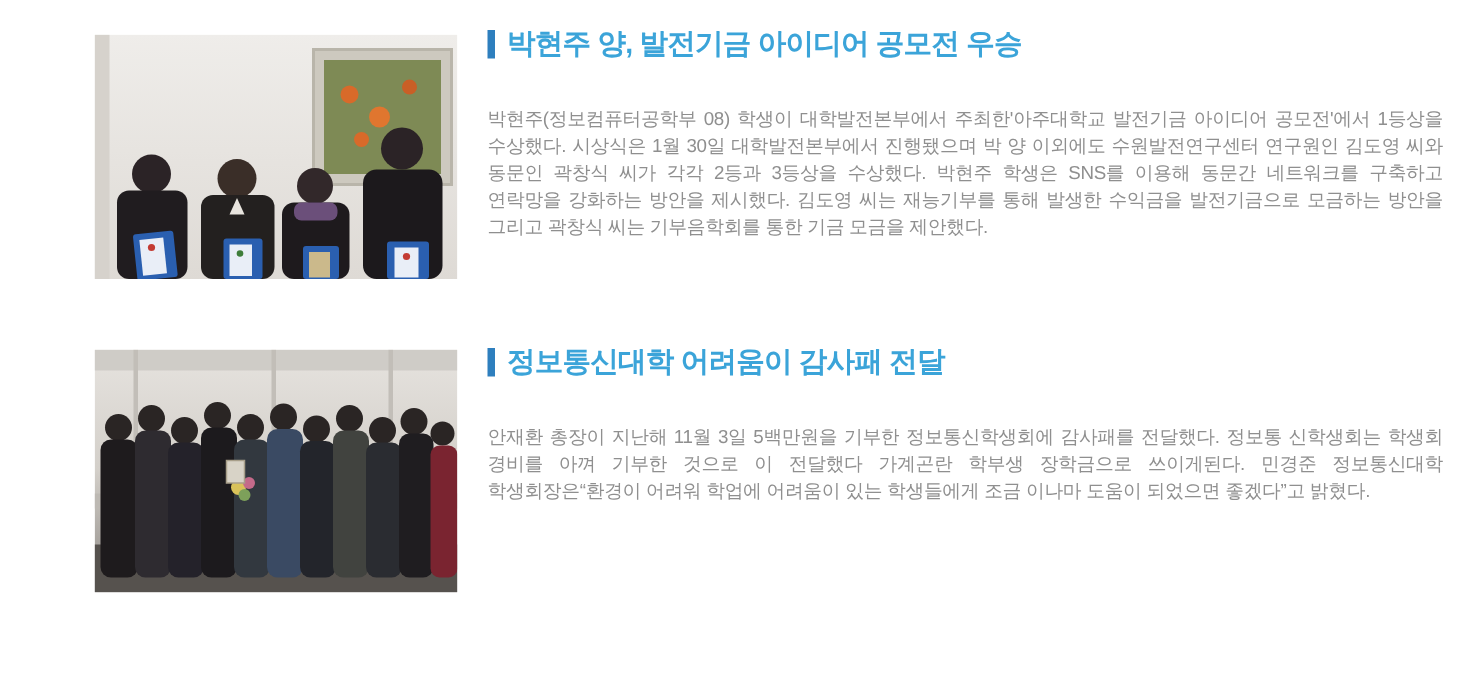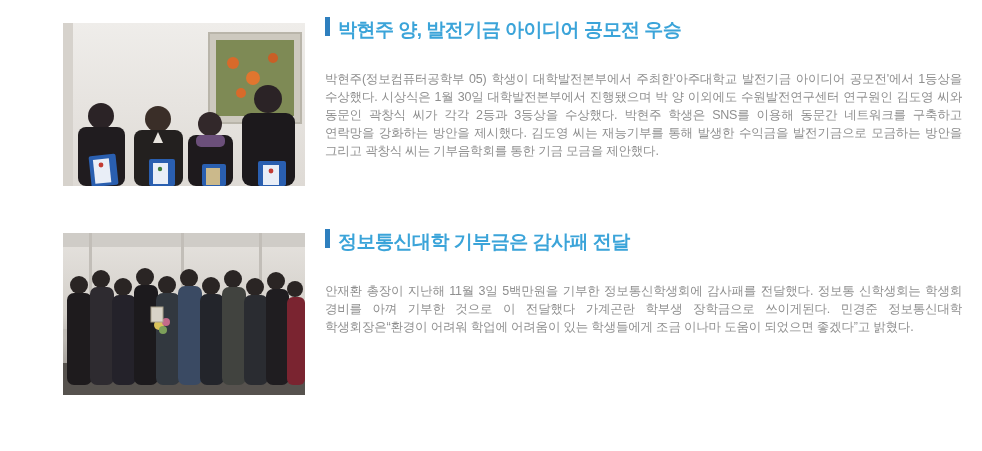--- a/index.html
+++ b/index.html
@@ -23,20 +23,21 @@
   .content {
     position: absolute;
     left: 325px;
     width: 637px;
   }
   .content-1 { top: 17px; }
   .content-2 { top: 229px; }
   .title-row {
     margin: 0 0 29px 0;
     display: flex;
+    align-items: center;
     height: 24px;
   }
   .title-bar {
     display: inline-block;
     width: 5px;
     height: 19px;
     background: var(--bar-blue, #2e7fbe);
     margin-right: 8px;
     flex: 0 0 auto;
   }
@@ -106,21 +107,21 @@
         <circle cx="208" cy="148" r="2.4" fill="#c33b33"></circle>
       </g>
     </svg>
   </div>
 
   <div class="content content-1">
     <h2 class="title-row">
       <span class="title-bar"></span>
       <span class="title-text">박현주 양, 발전기금 아이디어 공모전 우승</span>
     </h2>
-    <p class="body-text">박현주(정보컴퓨터공학부 05) 학생이 대학발전본부에서 주최한'아주대학교 발전기금 아이디어 공모전'에서 1등상을 수상했다. 시상식은 1월 30일 대학발전본부에서 진행됐으며 박 양 이외에도 수원발전연구센터 연구원인 김도영 씨와 동문인 곽창식 씨가 각각 2등과 3등상을 수상했다. 박현주 학생은 SNS를 이용해 동문간 네트워크를 구축하고 연락망을 강화하는 방안을 제시했다. 김도영 씨는 재능기부를 통해 발생한 수익금을 발전기금으로 모금하는 방안을 그리고 곽창식 씨는 기부음학회를 통한 기금 모금을 제안했다.</p>
+    <p class="body-text">박현주(정보컴퓨터공학부 08) 학생이 대학발전본부에서 주최한'아주대학교 발전기금 아이디어 공모전'에서 1등상을 수상했다. 시상식은 1월 30일 대학발전본부에서 진행됐으며 박 양 이외에도 수원발전연구센터 연구원인 김도영 씨와 동문인 곽창식 씨가 각각 2등과 3등상을 수상했다. 박현주 학생은 SNS를 이용해 동문간 네트워크를 구축하고 연락망을 강화하는 방안을 제시했다. 김도영 씨는 재능기부를 통해 발생한 수익금을 발전기금으로 모금하는 방안을 그리고 곽창식 씨는 기부음학회를 통한 기금 모금을 제안했다.</p>
   </div>
 
   <div class="photo photo-2" title="정보통신대학 학생회 학생들과 총장이 실내에서 함께 선 단체 사진">
     <svg width="242" height="162" viewBox="0 0 242 162" xmlns="http://www.w3.org/2000/svg">
       <defs>
         <linearGradient id="wall2" x1="0" y1="0" x2="0" y2="1">
           <stop offset="0" stop-color="#e6e3df"></stop>
           <stop offset="0.5" stop-color="#d3cfc9"></stop>
           <stop offset="1" stop-color="#8b8782"></stop>
         </linearGradient>
@@ -166,18 +167,18 @@
       <circle cx="103" cy="89" r="4" fill="#c46a8a"></circle>
       <circle cx="100" cy="97" r="4" fill="#7da05a"></circle>
 
       <rect x="88" y="74" width="12" height="15" fill="#d8d3c7" stroke="#a89f8a" stroke-width="1"></rect>
     </svg>
   </div>
 
   <div class="content content-2">
     <h2 class="title-row">
       <span class="title-bar"></span>
-      <span class="title-text">정보통신대학 기부금은 감사패 전달</span>
+      <span class="title-text">정보통신대학 어려움이 감사패 전달</span>
     </h2>
     <p class="body-text">안재환 총장이 지난해 11월 3일 5백만원을 기부한 정보통신학생회에 감사패를 전달했다. 정보통 신학생회는 학생회 경비를 아껴 기부한 것으로 이 전달했다 가계곤란 학부생 장학금으로 쓰이게된다. 민경준 정보통신대학 학생회장은“환경이 어려워 학업에 어려움이 있는 학생들에게 조금 이나마 도움이 되었으면 좋겠다”고 밝혔다.</p>
   </div>
 
 </div>
 
 </body></html>

